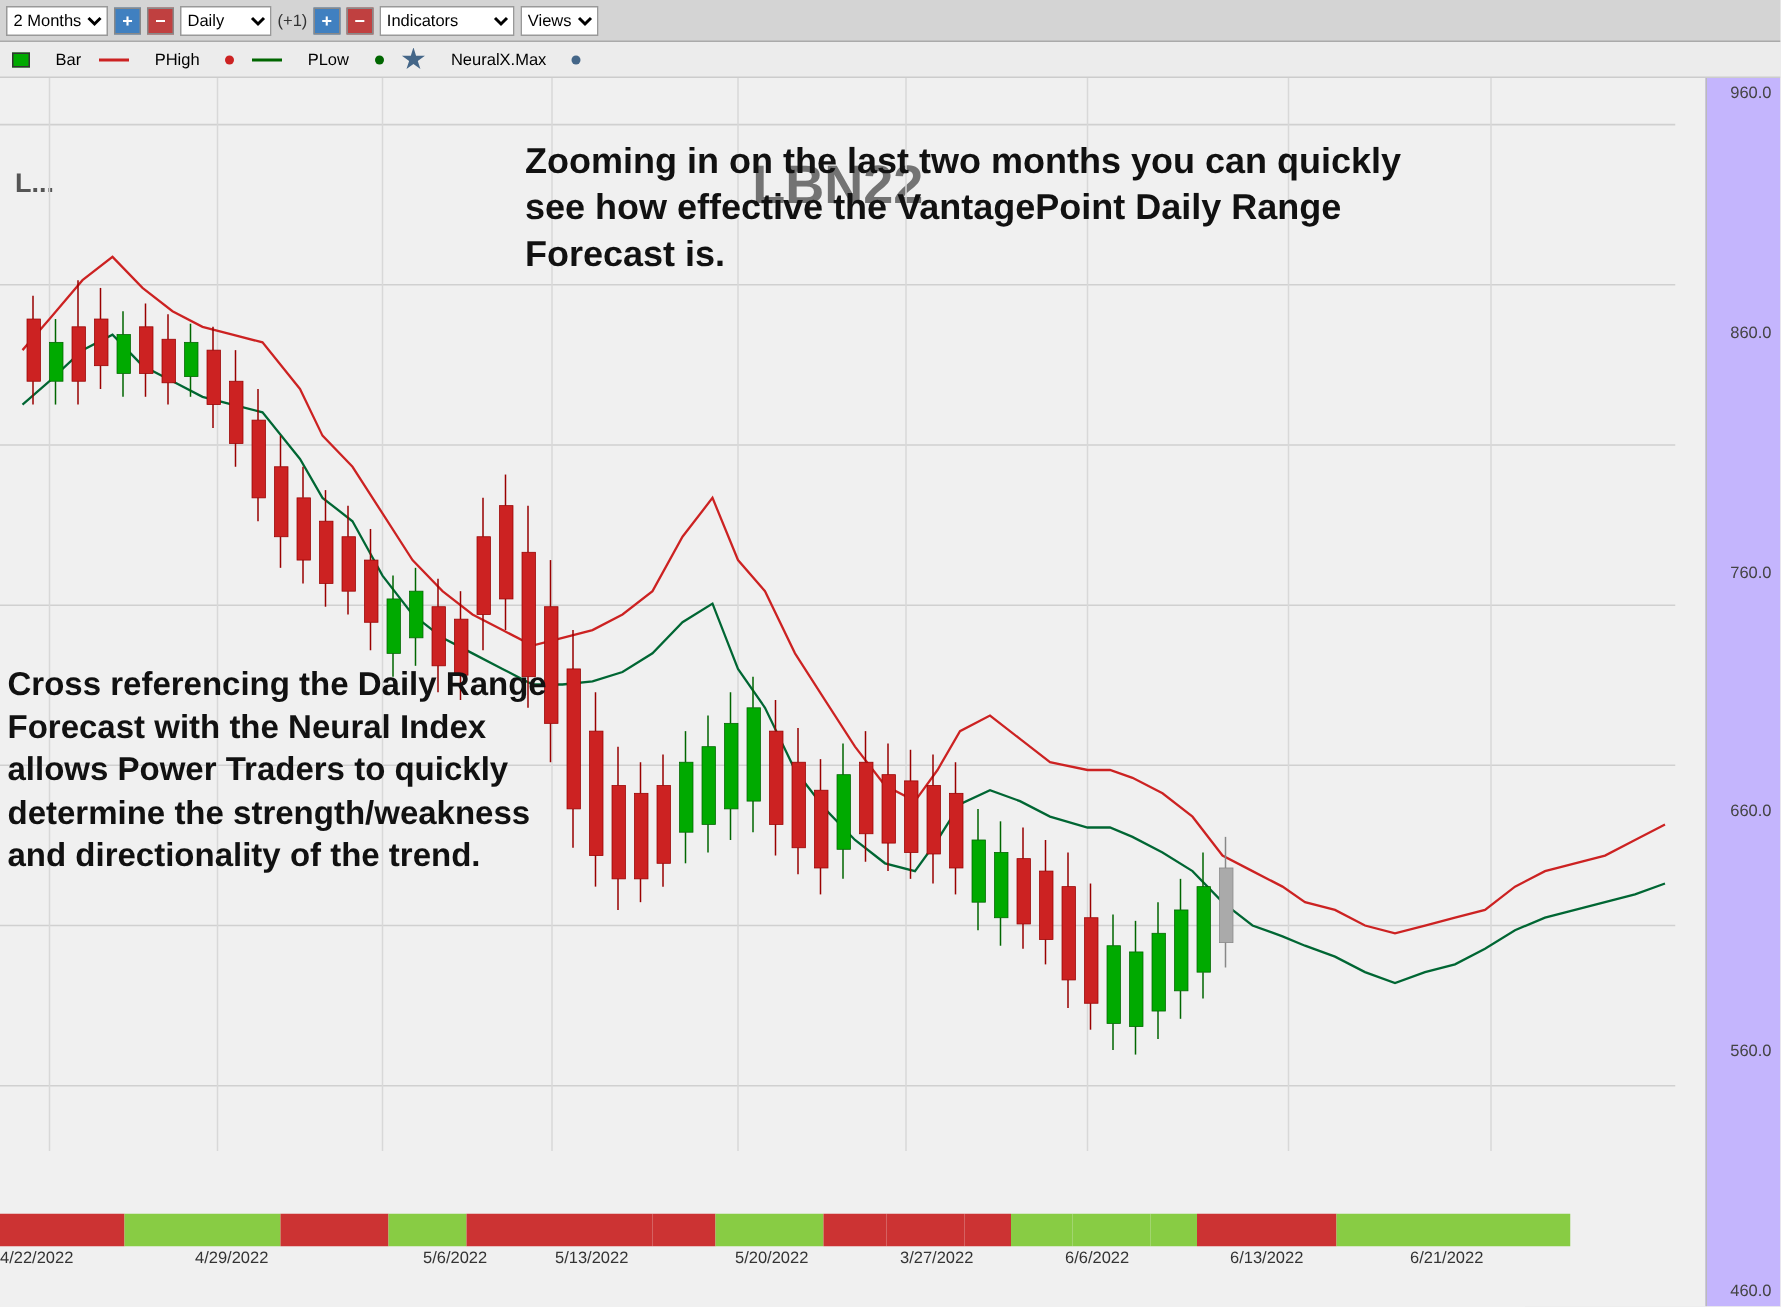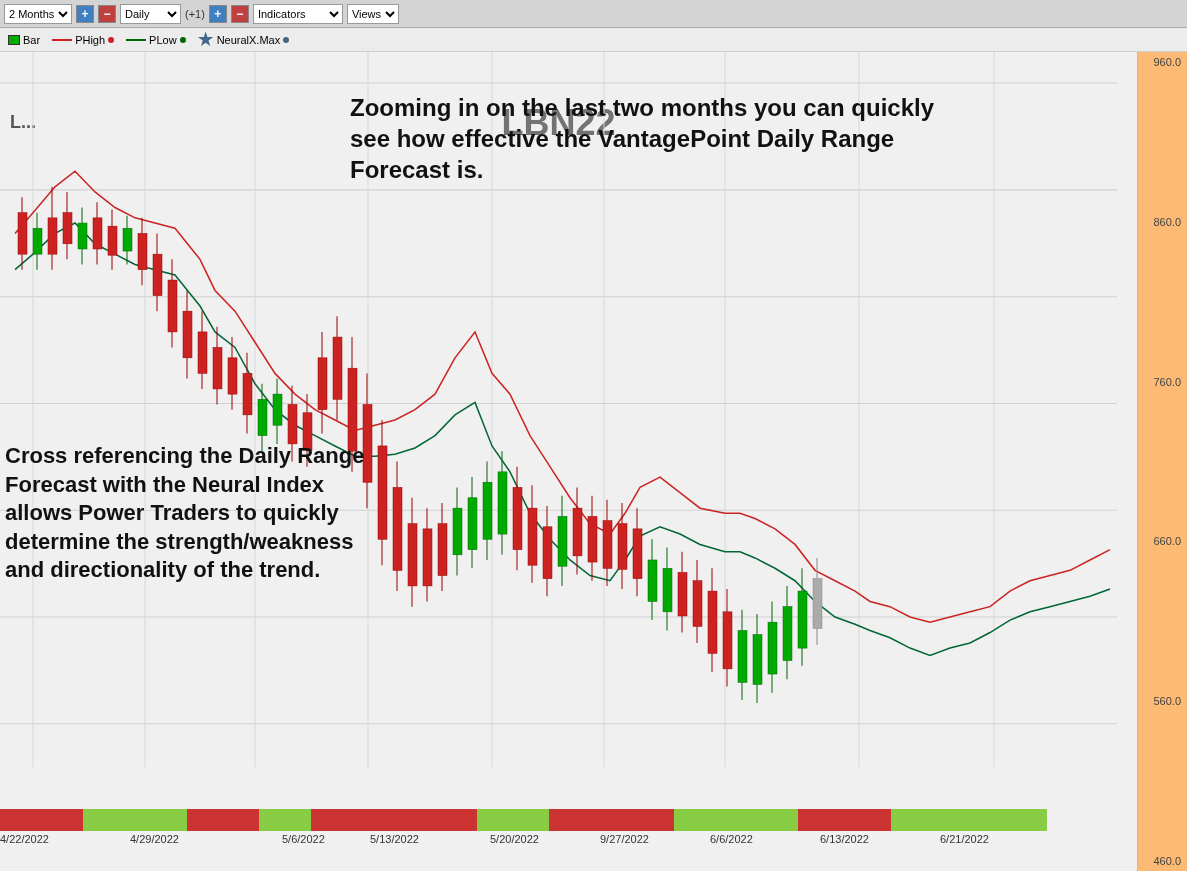--- a/index.html
+++ b/index.html
@@ -24,38 +24,38 @@
       flex: 1; text-align: center; font-size: 13px; font-weight: bold; color: #222;
     }
     .toolbar .right-controls { display: flex; gap: 4px; align-items: center; }
     .toolbar select.indicators { min-width: 90px; }
 
     .legend {
       display: flex; align-items: center; height: 24px;
       background: #ececec; border-bottom: 1px solid #ccc;
       padding: 0 8px; gap: 12px; font-size: 11px;
     }
-    .legend-item { display: flex; align-items: center; gap: 3px; }
+    .legend-item { display: flex; align-items: center; gap: 17px; }
     .legend-box { width: 12px; height: 10px; }
     .legend-dot { width: 8px; height: 8px; border-radius: 50%; }
 
     .chart-container {
       position: relative; width: 1187px;
       height: calc(871px - 28px - 24px);
       background: #f0f0f0; overflow: hidden;
     }
 
     .chart-area {
       position: absolute; left: 0; top: 0; right: 70px; bottom: 0;
       background: #f0f0f0;
     }
 
     .y-axis {
       position: absolute; right: 0; top: 0; bottom: 0; width: 50px;
-      background: #fdba74; border-left: 1px solid #bbb;
+      background: #c4b5fd; border-left: 1px solid #bbb;
       display: flex; flex-direction: column; justify-content: space-between;
       padding: 4px 0;
     }
     .y-label {
       font-size: 11px; color: #444; text-align: right; padding-right: 6px;
     }
 
     
     .annotation-top {
       position: absolute; top: 40px; left: 350px; width: 620px;
@@ -474,21 +474,21 @@
       <div style="width:4%;background:#88cc44;height:100%;"></div>
       <div style="flex:1;background:#88cc44;height:100%;"></div>
     </div>
 
     <div class="x-axis">
       <span class="x-label" style="left:0px;">4/22/2022</span>
       <span class="x-label" style="left:130px;">4/29/2022</span>
       <span class="x-label" style="left:250px;margin-left:32px;">5/6/2022</span>
       <span class="x-label" style="left:370px;">5/13/2022</span>
       <span class="x-label" style="left:490px;">5/20/2022</span>
-      <span class="x-label" style="left:600px;">9/27/2022</span>
+      <span class="x-label" style="left:600px;">3/27/2022</span>
       <span class="x-label" style="left:710px;">6/6/2022</span>
       <span class="x-label" style="left:820px;text-align:center;">6/13/2022</span>
       <span class="x-label" style="left:940px;">6/21/2022</span>
     </div>
 
     <div class="annotation-top">Zooming in on the last two months you can quickly see how effective the VantagePoint Daily Range Forecast is.</div>
 
     <div class="annotation-bottom">Cross referencing the Daily Range Forecast with the Neural Index allows Power Traders to quickly determine the strength/weakness and directionality of the trend.</div>
 
   </div>

